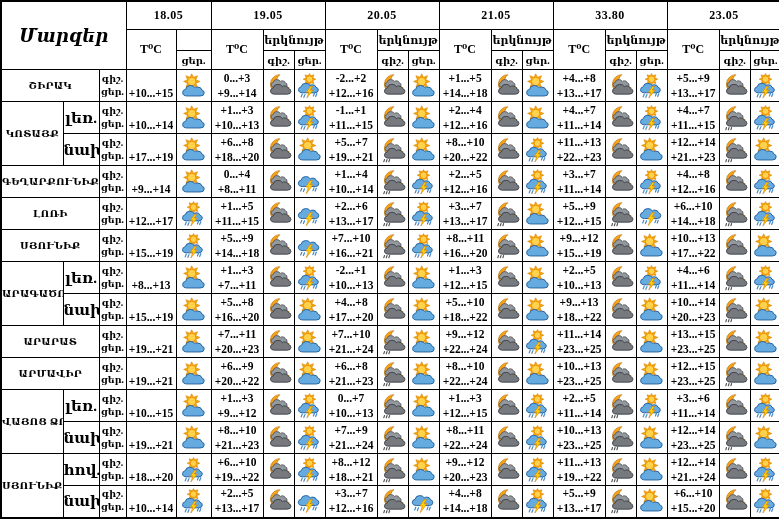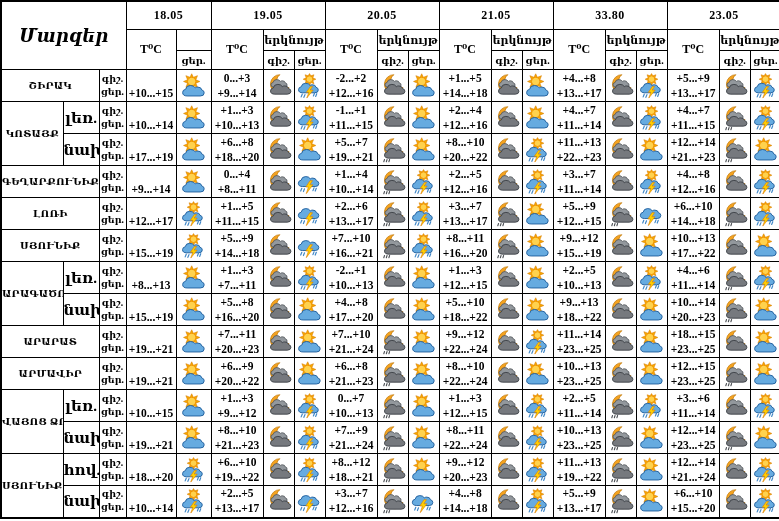--- a/index.html
+++ b/index.html
@@ -1457,21 +1457,21 @@
           <td class="icell">
             <span class="wicon">
               <svg viewBox="0 0 32 28" xmlns="http://www.w3.org/2000/svg">
                 <polygon points="23,9 18.6,10.9 20.4,15.4 15.9,13.6 14,18 12.1,13.6 7.6,15.4 9.4,10.9 5,9 9.4,7.1 7.6,2.6 12.1,4.4 14,0.5 15.9,4.4 20.4,2.6 18.6,7.1" fill="#f6a800" stroke="#d97b00" stroke-width="0.6"></polygon>
                 <circle cx="14" cy="9" r="4.6" fill="#ffd24d" stroke="#ef9000"></circle>
                 <path d="M9 25 q-5 0 -5 -3.8 q0 -3 3.3 -3.6 q0.7 -4.2 5.4 -4.2 q3.7 0 5.1 2.7 q1.2 -0.9 3 -0.9 q3.7 0 4.3 3.1 q2.7 0.6 2.7 3.3 q0 3.4 -4.2 3.4 z" fill="#66abe0" stroke="#1d5c9b"></path>
               </svg>
             </span>
           </td>
           <td class="temp">
-            <div class="tn">+18...+15</div>
+            <div class="tn">+13...+15</div>
             <div class="td2">+23...+25</div>
           </td>
           <td class="icell">
             <span class="wicon">
               <svg viewBox="0 0 32 28" xmlns="http://www.w3.org/2000/svg">
                 <path d="M17.5 1.5 a10.5 10.5 0 1 0 10 14 a8.5 8.5 0 0 1 -10 -14 z" fill="#f5a31f" stroke="#bf7400" stroke-width="0.8"></path>
                 <path d="M11.5 15.5 q-3.8 0 -3.8 -2.8 q0 -2.2 2.4 -2.7 q0.5 -3.1 4 -3.1 q2.8 0 3.9 2 q0.9 -0.7 2.2 -0.7 q2.8 0 3.3 2.3 q2 0.5 2 2.5 q0 2.5 -3.2 2.5 z" fill="#93989d" stroke="#45494e" stroke-width="0.8"></path>
                 <path d="M12 23 q-4.8 0 -4.8 -3.5 q0 -2.8 3.1 -3.4 q0.6 -3.9 5 -3.9 q3.5 0 4.9 2.5 q1.1 -0.8 2.8 -0.8 q3.5 0 4.1 2.9 q2.6 0.6 2.6 3.1 q0 3.1 -4 3.1 z" fill="#76797e" stroke="#3c4045"></path>
               </svg>
             </span>

